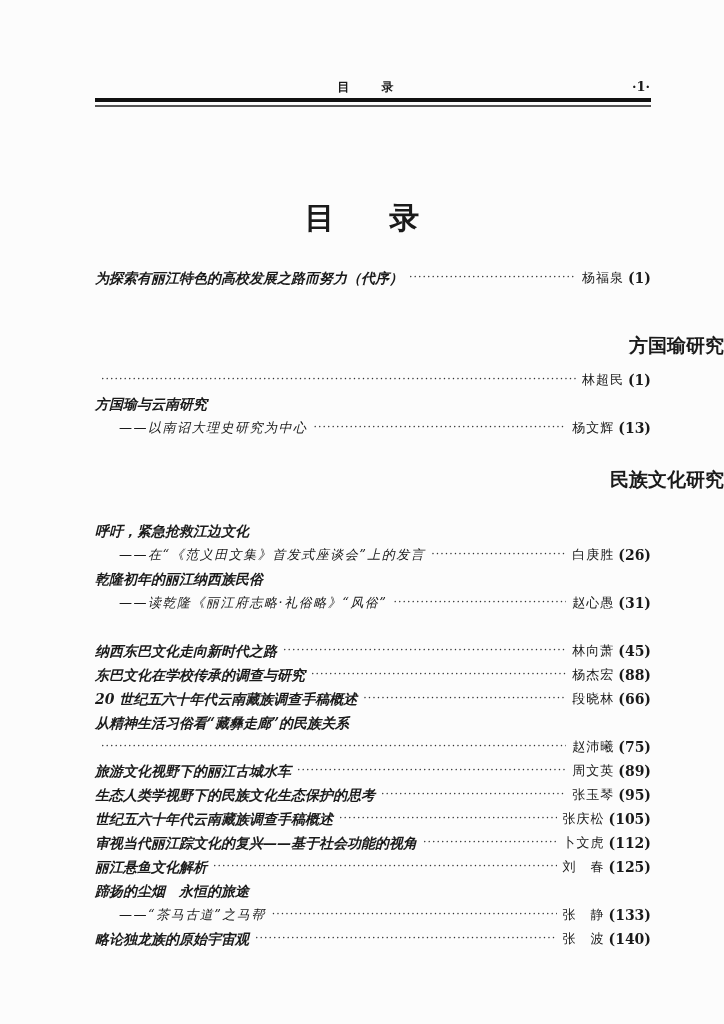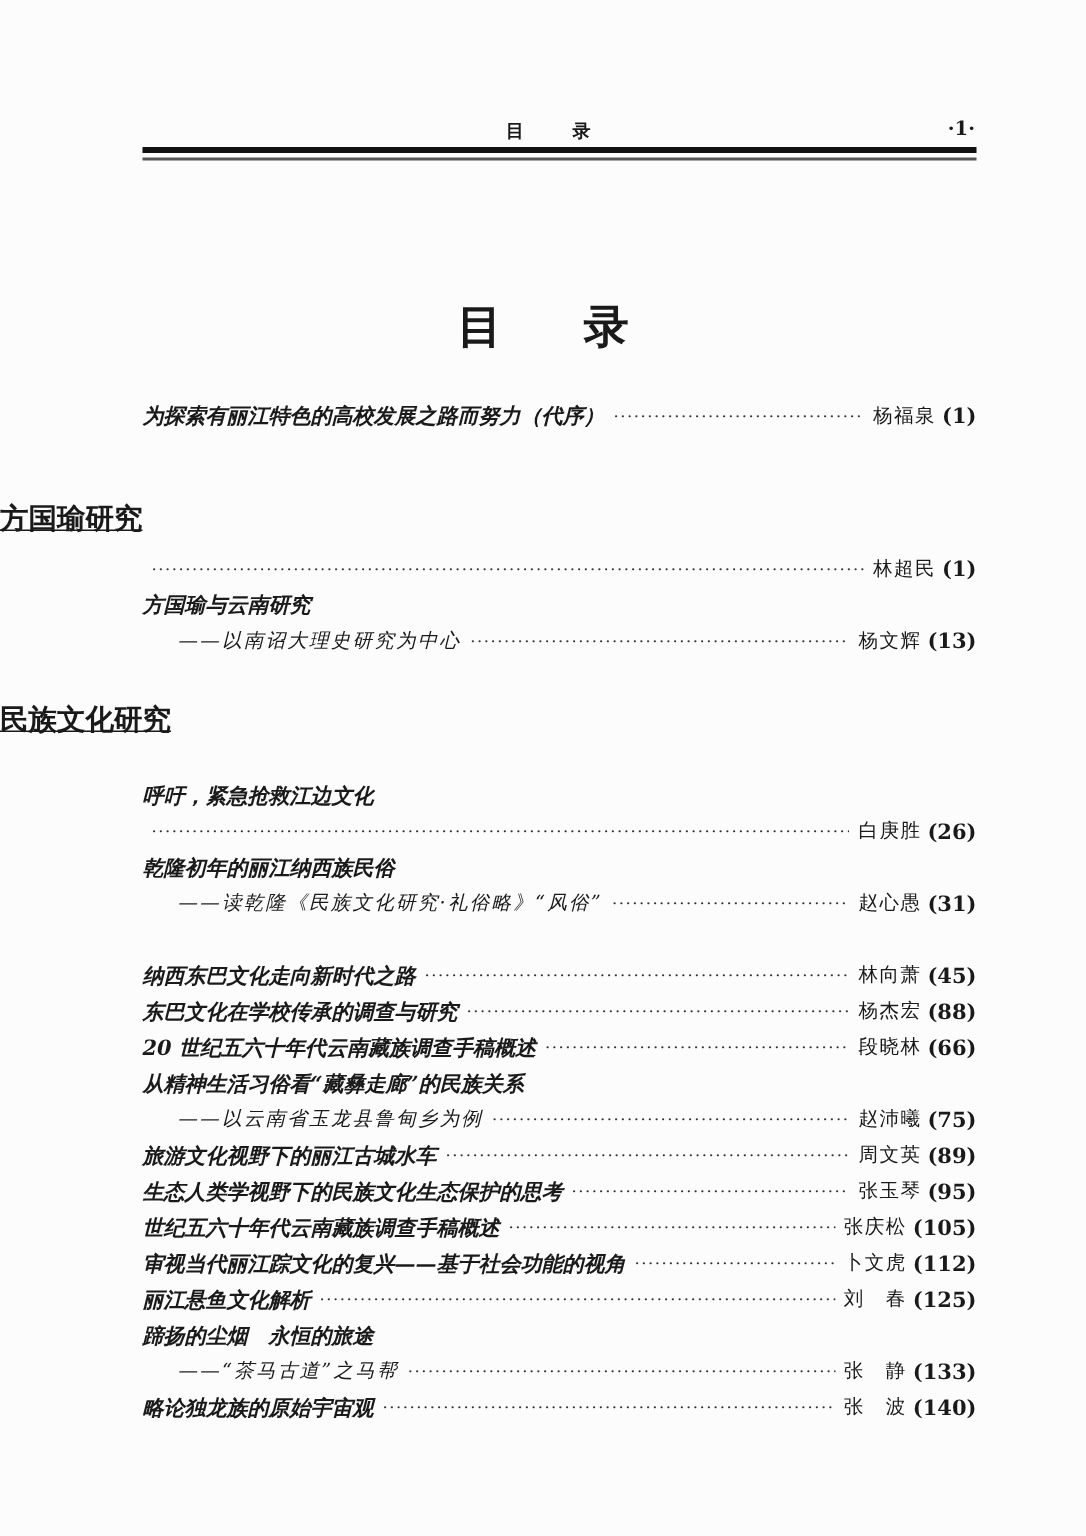--- a/index.html
+++ b/index.html
@@ -7,21 +7,21 @@
     width:724px; height:1024px; background:#fcfcfc; position:relative; overflow:hidden;
     font-family:"DejaVu Serif", "Liberation Serif", serif; color:#1a1a1a;
   }
   .page { position:absolute; left:0; top:0; width:724px; height:1024px; }
   .run-head { position:absolute; top:79px; left:95px; width:555px; height:18px; }
   .run-title { position:absolute; left:0; right:0; text-align:center; font-size:12px; font-weight:bold; letter-spacing:14px; top:0; }
   .run-page { position:absolute; right:0; top:0; font-size:13px; font-weight:bold; }
   .rule-thick { position:absolute; left:95px; width:556px; top:98px; height:4px; background:#111; }
   .rule-thin { position:absolute; left:95px; width:556px; top:105px; height:1.5px; background:#555; }
   .big-title { position:absolute; top:198px; left:0; width:724px; text-align:center; font-size:30px; font-weight:bold; letter-spacing:22px; text-indent:22px; }
-  .section { position:absolute; left:0; width:724px; text-align:left; font-size:19px; font-weight:bold; font-family:"DejaVu Sans","Liberation Sans",sans-serif;text-decoration:underline; }
+  .section { position:absolute; left:0; width:724px; text-align:right; font-size:19px; font-weight:bold; font-family:"DejaVu Sans","Liberation Sans",sans-serif; }
   .row { position:absolute; left:95px; width:556px; height:22px; display:flex; align-items:center; font-size:14px; line-height:22px; white-space:nowrap; }
   .row .t { font-weight:bold; flex:0 0 auto;font-style:italic; }
   .row .t.sub { font-weight:normal; letter-spacing:1.5px; font-size:13px; padding-left:24px; }
   .row .dots { flex:1 1 auto; overflow:hidden; color:#333; font-size:11px; letter-spacing:1px; margin:0 6px; }
   .row .dots::before { content:"····································································································································"; }
   .row .a { flex:0 0 auto; font-weight:normal; font-size:13px; letter-spacing:1px; }
   .row .p { flex:0 0 auto; font-weight:bold; font-size:14px; margin-left:4px; }
 </style>
 </head>
 <body>
@@ -60,29 +60,30 @@
     <span class="a">杨文辉</span>
     <span class="p">(13)</span>
   </div>
 
   <div class="section" style="top:467px">民族文化研究</div>
 
   <div class="row" style="top:520px">
     <span class="t">呼吁，紧急抢救江边文化</span>
   </div>
   <div class="row" style="top:544px">
+    <span class="t sub">——在“《范义田文集》首发式座谈会”上的发言</span>
     <span class="dots"></span>
     <span class="a">白庚胜</span>
     <span class="p">(26)</span>
   </div>
   <div class="row" style="top:568px">
     <span class="t">乾隆初年的丽江纳西族民俗</span>
   </div>
   <div class="row" style="top:592px">
-    <span class="t sub">——读乾隆《民族文化研究·礼俗略》“风俗”</span>
+    <span class="t sub">——读乾隆《丽江府志略·礼俗略》“风俗”</span>
     <span class="dots"></span>
     <span class="a">赵心愚</span>
     <span class="p">(31)</span>
   </div>
   <div class="row" style="top:640px">
     <span class="t">纳西东巴文化走向新时代之路</span>
     <span class="dots"></span>
     <span class="a">林向萧</span>
     <span class="p">(45)</span>
   </div>
@@ -95,21 +96,20 @@
   <div class="row" style="top:688px">
     <span class="t">20 世纪五六十年代云南藏族调查手稿概述</span>
     <span class="dots"></span>
     <span class="a">段晓林</span>
     <span class="p">(66)</span>
   </div>
   <div class="row" style="top:712px">
     <span class="t">从精神生活习俗看“藏彝走廊”的民族关系</span>
   </div>
   <div class="row" style="top:736px">
-    <span class="t sub">——以云南省玉龙县鲁甸乡为例</span>
     <span class="dots"></span>
     <span class="a">赵沛曦</span>
     <span class="p">(75)</span>
   </div>
   <div class="row" style="top:760px">
     <span class="t">旅游文化视野下的丽江古城水车</span>
     <span class="dots"></span>
     <span class="a">周文英</span>
     <span class="p">(89)</span>
   </div>

